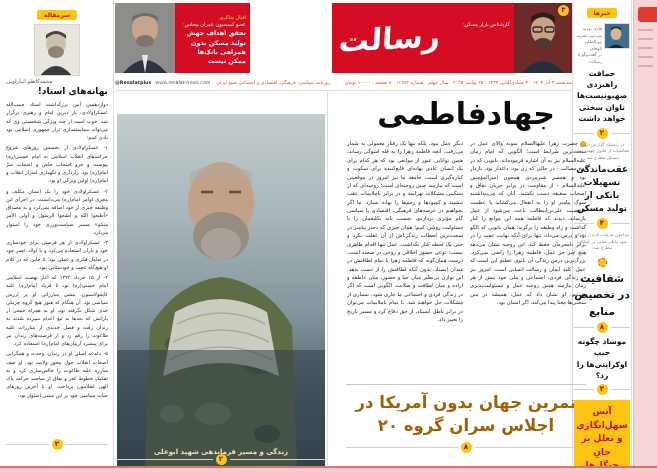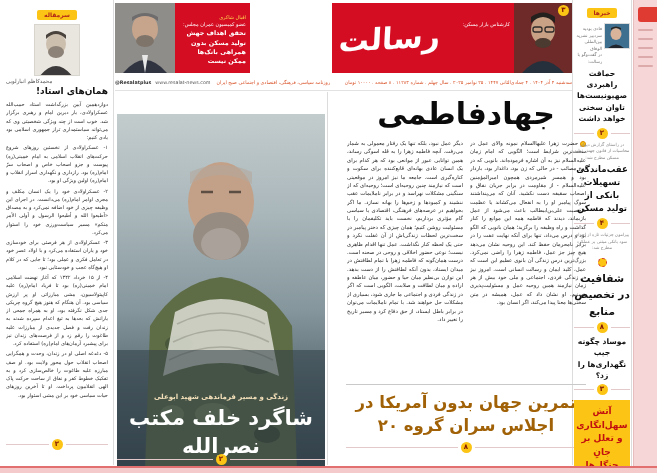--- a/index.html
+++ b/index.html
@@ -107,21 +107,21 @@
     <div class="ed-photo">
       <svg viewBox="0 0 46 52" width="46" height="52">
         <rect width="46" height="52" fill="#e9e6e0"></rect>
         <ellipse cx="23" cy="19" rx="10" ry="11" fill="#cdbfae"></ellipse>
         <path d="M13 14 Q23 4 33 14 L33 10 Q23 2 13 10 Z" fill="#4a423c"></path>
         <ellipse cx="23" cy="27" rx="8" ry="6" fill="#8d8278"></ellipse>
         <path d="M6 52 Q23 30 40 52 Z" fill="#3c3a3a"></path>
       </svg>
     </div>
     <div class="ed-author">محمدکاظم انبارلویی</div>
-    <h3 class="ed-title">همان‌های استاد!</h3>
+    <h3 class="ed-title">بهانه‌های استاد!</h3>
     <div class="ed-body">
       <p>دوازدهمین آیین بزرگداشت استاد حبیب‌الله عسکراولادی، یار دیرین امام و رهبری برگزار شد. خوب است از چند ویژگی شخصیتی وی که می‌تواند سیاستمداری تراز جمهوری اسلامی بود یادی کنیم:</p>
       <p>۱- عسکراولادی از نخستین روزهای شروع حرکت‌های انقلاب اسلامی به امام خمینی(ره) پیوست و جزو اصحاب خاص و اصحاب سرّ امام(ره) بود. رازداری و نگهداری اسرار انقلاب و امام(ره) اولین ویژگی او بود.</p>
       <p>۲- عسکراولادی خود را یک انسان مکلف و مجری اوامر امام(ره) می‌دانست. در اجرای این وظیفه چیزی از خود اضافه نمی‌کرد و به مصداق «أطیعوا الله و أطیعوا الرسول و أولی الأمر منکم» مسیر سیاست‌ورزی خود را استوار می‌کرد.</p>
       <p>۳- عسکراولادی از هر فرصتی برای خودسازی خود و یاران استفاده می‌کرد و با اولاد عصر خود در تعامل فکری و عملی بود؛ تا جایی که در کلام او هیچ‌گاه عجب و خودستایی نبود.</p>
       <p>۴- از ۱۵ خرداد ۱۳۴۲ که آغاز نهضت اسلامی امام خمینی(ره) بود تا فریاد امام(ره) علیه کاپیتولاسیون، مشی مبارزاتی او پر ارزش سیاسی بود. آن هنگام که هنوز هیچ گروه چریکی جدی شکل نگرفته بود، او به همراه جمعی از یارانش که بعدها به تیغ اعدام سپرده شدند به زندان رفت و فصل جدیدی از مبارزات علیه طاغوت را رقم زد و از فرصت‌های زندان نیز برای پیشبرد آرمان‌های امام(ره) استفاده کرد.</p>
       <p>۵- دغدغه اصلی او در زندان، وحدت و همگرایی اصحاب انقلاب حول محور ولایت بود. او صف مبارزه علیه طاغوت را خالص‌سازی کرد و به تفکیک خطوط کفر و نفاق از ساحت حرکت پاک الهی انقلابیون پرداخت. او تا آخرین روزهای حیات سیاسی خود بر این مشی استوار بود.</p>
     </div>
     <div class="badge-row ed-badge">
       <span class="badge">۲</span>
@@ -194,21 +194,20 @@
       <ellipse cx="142" cy="250" rx="16" ry="10" fill="#49583a"></ellipse>
       <ellipse cx="96" cy="300" rx="18" ry="11" fill="#77865a"></ellipse>
       <ellipse cx="150" cy="320" rx="13" ry="9" fill="#3f4d33"></ellipse>
       <ellipse cx="55" cy="300" rx="12" ry="9" fill="#77865a"></ellipse>
       <path d="M58 198 Q104 172 150 198 L162 262 Q104 236 46 262 Z" fill="#d4d6ca" opacity="0.92"></path>
       <path d="M60 210 Q104 188 148 210 M56 228 Q104 204 152 228 M52 246 Q104 220 156 246" stroke="#a9ab9e" stroke-width="1.6" fill="none"></path>
       <rect x="0" y="236" width="208" height="120" fill="#2f3e46" opacity="0.55"></rect>
     </svg>
     <figcaption class="lead-caption">
       <div class="lead-kicker">زندگی و مسیر فرماندهی شهید ابوعلی</div>
-      <div class="lead-big">شاگرد خلف مکتب نصرالله</div>
     </figcaption>
   </figure>
   <div class="badge-row photo-badge">
     <span class="badge">۲</span>
   </div>
 
   <section class="lead-story">
     <h1 class="lead-title">جهادفاطمی</h1>
     <div class="cols">
       <div class="col">
@@ -260,21 +259,21 @@
 
     <div class="news-item">
       <div class="ni-kicker">پیرامون جزئیات تازه از اجرای سود بانکی مبتنی بر عملکرد مطرح شد:</div>
       <div class="ni-title t-lg"><span class="seal-icon"></span> <span>شفافیت در تخصیص منابع</span></div>
       <div class="badge-row">
         <span class="badge">۸</span>
       </div>
     </div>
 
     <div class="news-item">
-      <div class="ni-title t-sm">موساد چگونه جیب نگهداری‌ها را زد؟</div>
+      <div class="ni-title t-sm">موساد چگونه جیب اوکراینی‌ها را زد؟</div>
       <div class="badge-row">
         <span class="badge">۳</span>
       </div>
     </div>
 
     <div class="fire-box">
       <div class="fire-title">آتش سهل‌انگاری و تعلل بر جانِ جنگل‌ها</div>
 
     </div>
   </aside>

